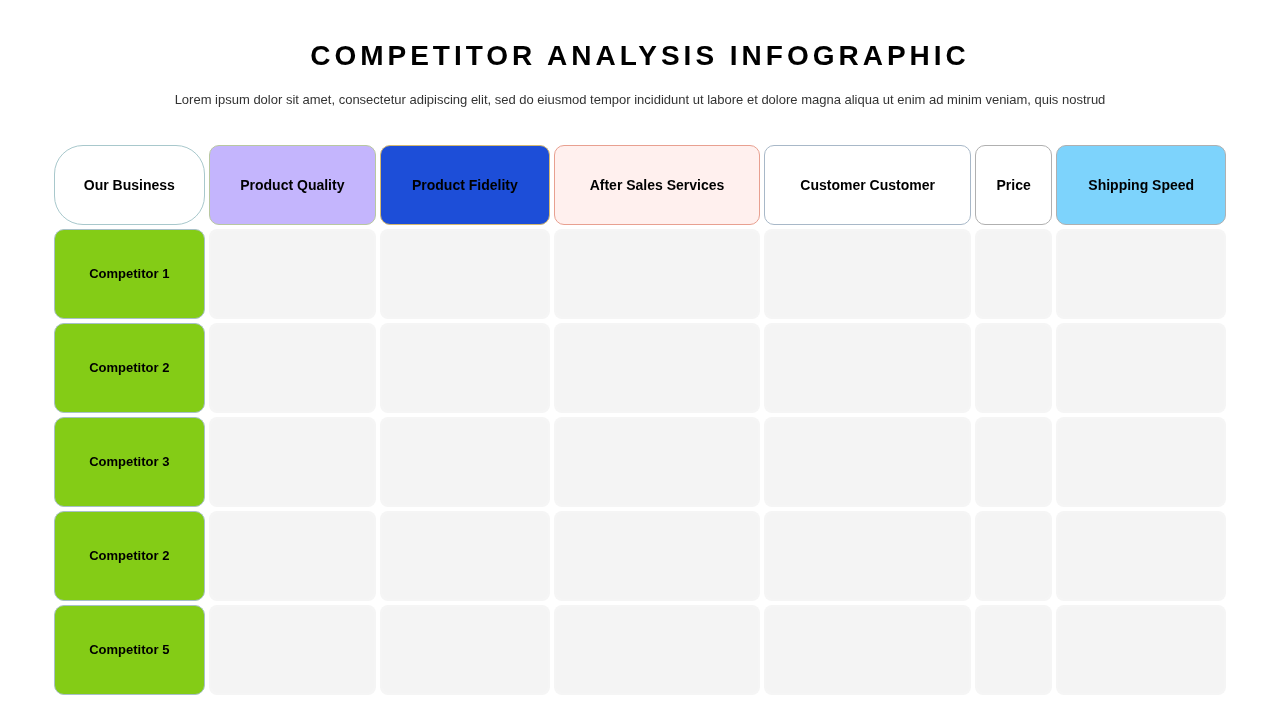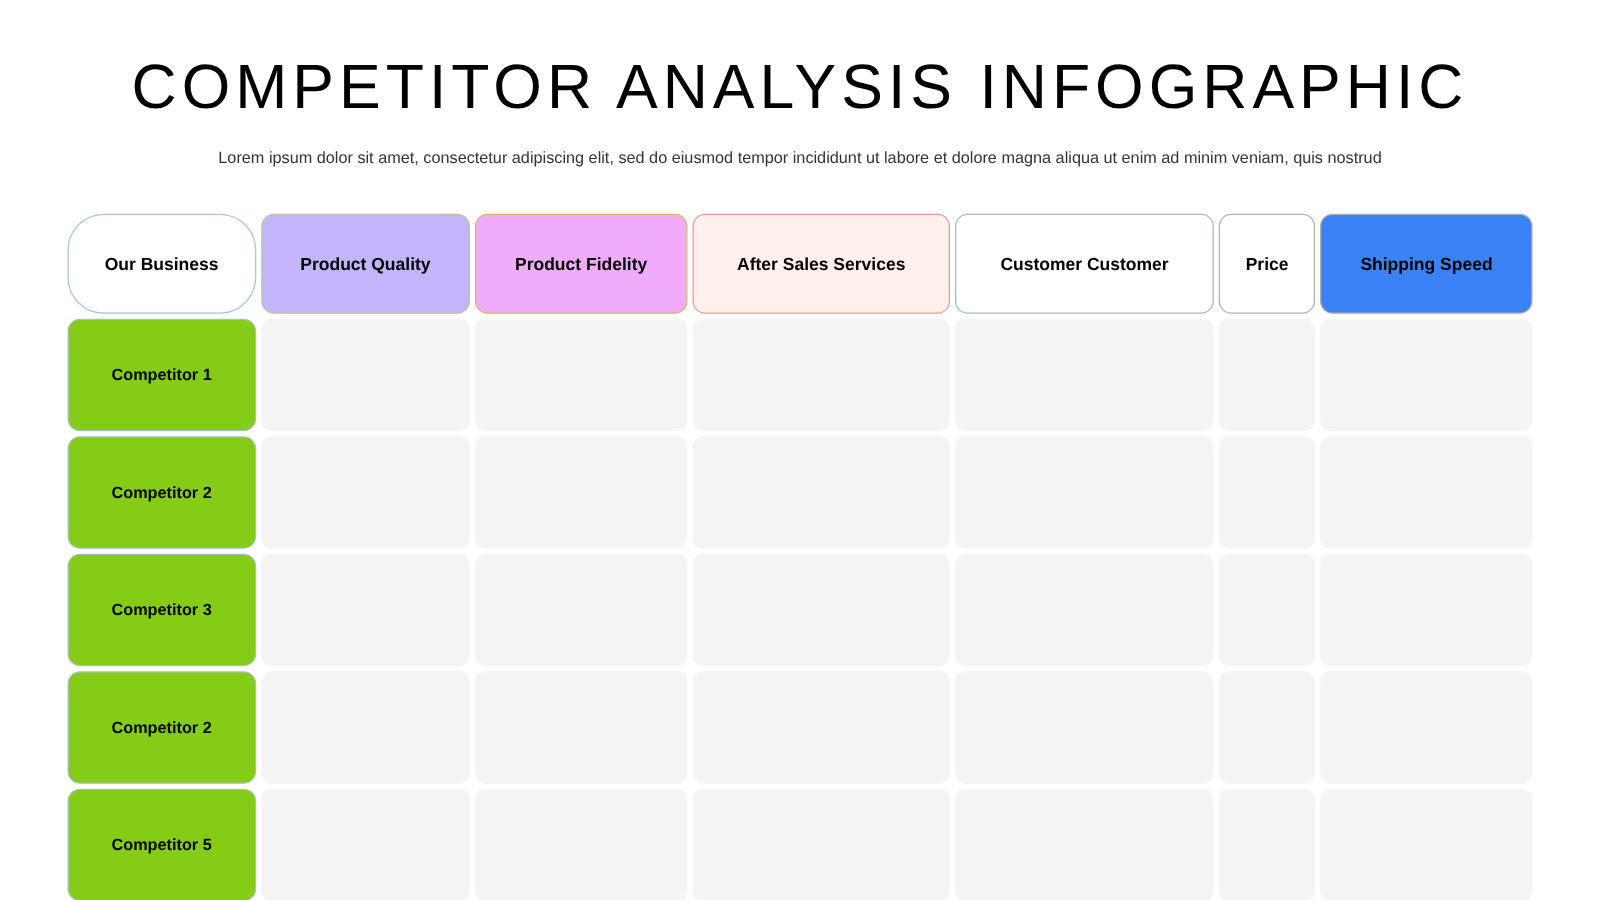--- a/index.html
+++ b/index.html
@@ -21,22 +21,22 @@
       min-height: 720px;
       padding: 40px 50px 30px 50px;
     }
 
     .header-section {
       text-align: center;
       margin-bottom: 30px;
     }
 
     .page-title {
-      font-size: 50px;
-      font-weight: 400;
+      font-size: 28px;
+      font-weight: 700;
       letter-spacing: 4px;
       color: #000000;
       margin-bottom: 18px;
       text-transform: uppercase;
     }
 
     .page-subtitle {
       font-size: 13px;
       color: #333333;
       line-height: 1.6;
@@ -74,21 +74,21 @@
       border-radius: 29px;
     }
 
     .header-product-quality {
       background: #c4b5fd;
       border-color: #b8c8a0;
       color: #000;
     }
 
     .header-product-fidelity {
-      background: #f0abfc;
+      background: #1d4ed8;
       border-color: #d4b870;
       color: #000;
     }
 
     .header-after-sales {
       background: #fff0ee;
       border-color: #e8a090;
       color: #000;
       margin-top: 28px;
     }
@@ -99,21 +99,21 @@
       color: #000;
     }
 
     .header-price {
       background: #ffffff;
       border-color: #b0b0b0;
       color: #000;
     }
 
     .header-shipping {
-      background: #3b82f6;
+      background: #7dd3fc;
       border-color: #b0b0b0;
       color: #000;
     }
 
     .row-label-cell {
       background: #84cc16;
       border: 1.5px solid #a8c0c8;
       border-radius: 10px;
       padding: 16px 12px;
       text-align: center;

